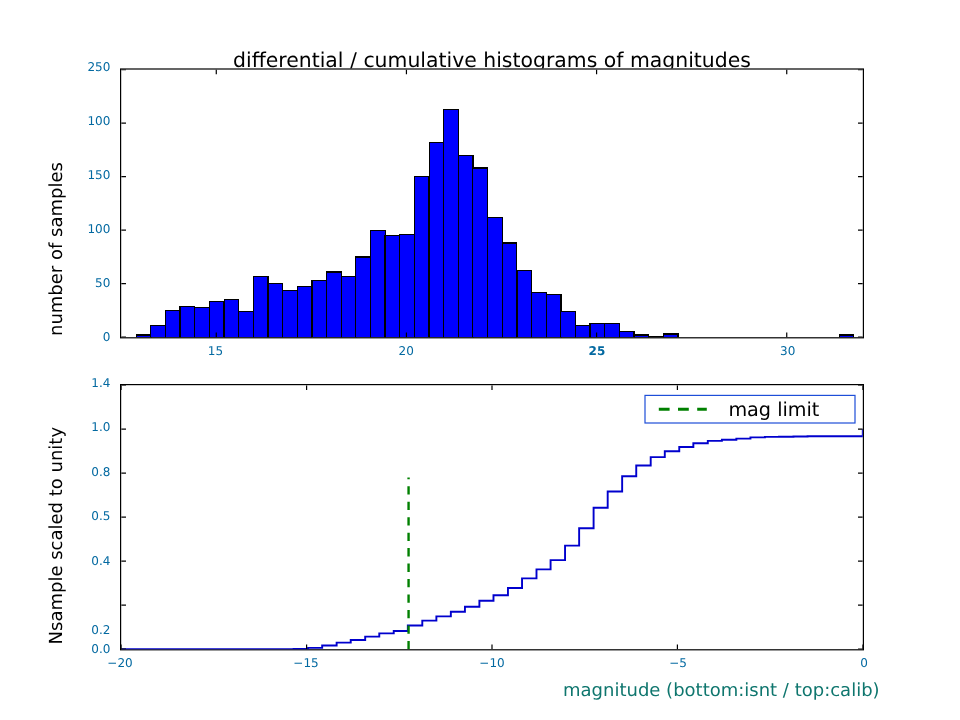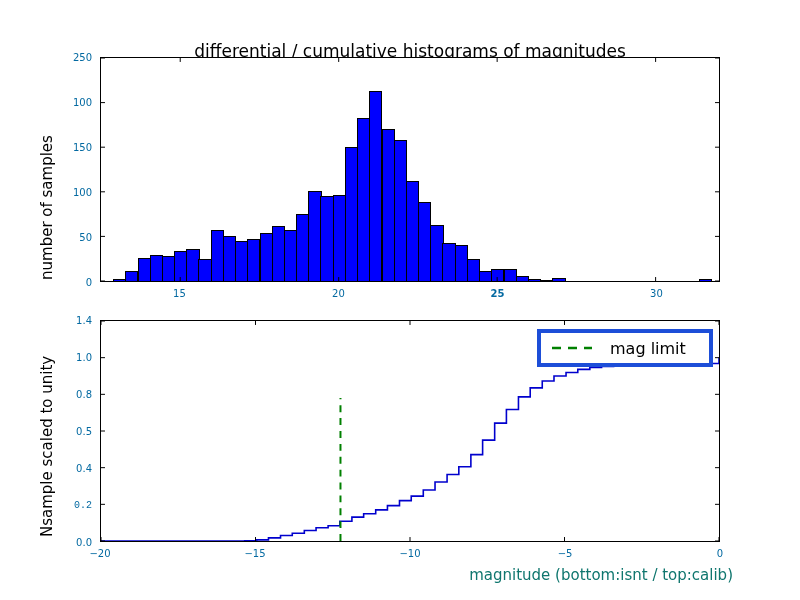--- a/index.html
+++ b/index.html
@@ -98,23 +98,23 @@
   }
   .xtick-label {
     text-align: center;
     transform: translateX(-50%);
   }
   .legend-box {
     position: absolute;
     left: 537px;
     top: 329px;
     width: 176px;
-    height: 38px;
+    height: 24px;
     box-sizing: border-box;
-    border: 4px solid #1d4ed8;
+    border: 1px solid #1d4ed8;
     background: #ffffff;
     display: flex;
     align-items: center;
     z-index: 5;
   }
   .legend-swatch {
     width: 44px;
     height: 14px;
     margin-left: 9px;
     flex: none;
@@ -211,21 +211,21 @@
           <line x1="0" y1="0" x2="4" y2="0" stroke="#000" stroke-width="1"></line>
           <line x1="620" y1="0" x2="616" y2="0" stroke="#000" stroke-width="1"></line>
         </g>
       </svg>
   </div>
 
   <div class="ylabel" id="ylabel-bottom">Nsample scaled to unity</div>
   <div class="xlabel" id="xlabel-bottom">magnitude (bottom:isnt / top:calib)</div>
   <div id="ytick-bottom">
       <div class="tick-label ytick-label" style="left: 50px; top: 542px; width: 42px;">0.0</div>
-      <div class="tick-label ytick-label" style="left: 50px; top: 505px; width: 42px; font-family: Liberation Mono, monospace;">0.2</div>
+      <div class="tick-label ytick-label" style="left: 50px; top: 526px; width: 42px;">0.2</div>
       <div class="tick-label ytick-label" style="left: 50px; top: 468px; width: 42px;">0.4</div>
       <div class="tick-label ytick-label" style="left: 50px; top: 431px; width: 42px;">0.5</div>
       <div class="tick-label ytick-label" style="left: 50px; top: 394px; width: 42px;">0.8</div>
       <div class="tick-label ytick-label" style="left: 50px; top: 357px; width: 42px;">1.0</div>
       <div class="tick-label ytick-label" style="left: 50px; top: 320px; width: 42px;">1.4</div>
     </div>
   <div id="xtick-bottom">
       <div class="tick-label xtick-label" style="left: 100px; top: 548px;">−20</div>
       <div class="tick-label xtick-label" style="left: 255px; top: 548px;">−15</div>
       <div class="tick-label xtick-label" style="left: 410px; top: 548px;">−10</div>

